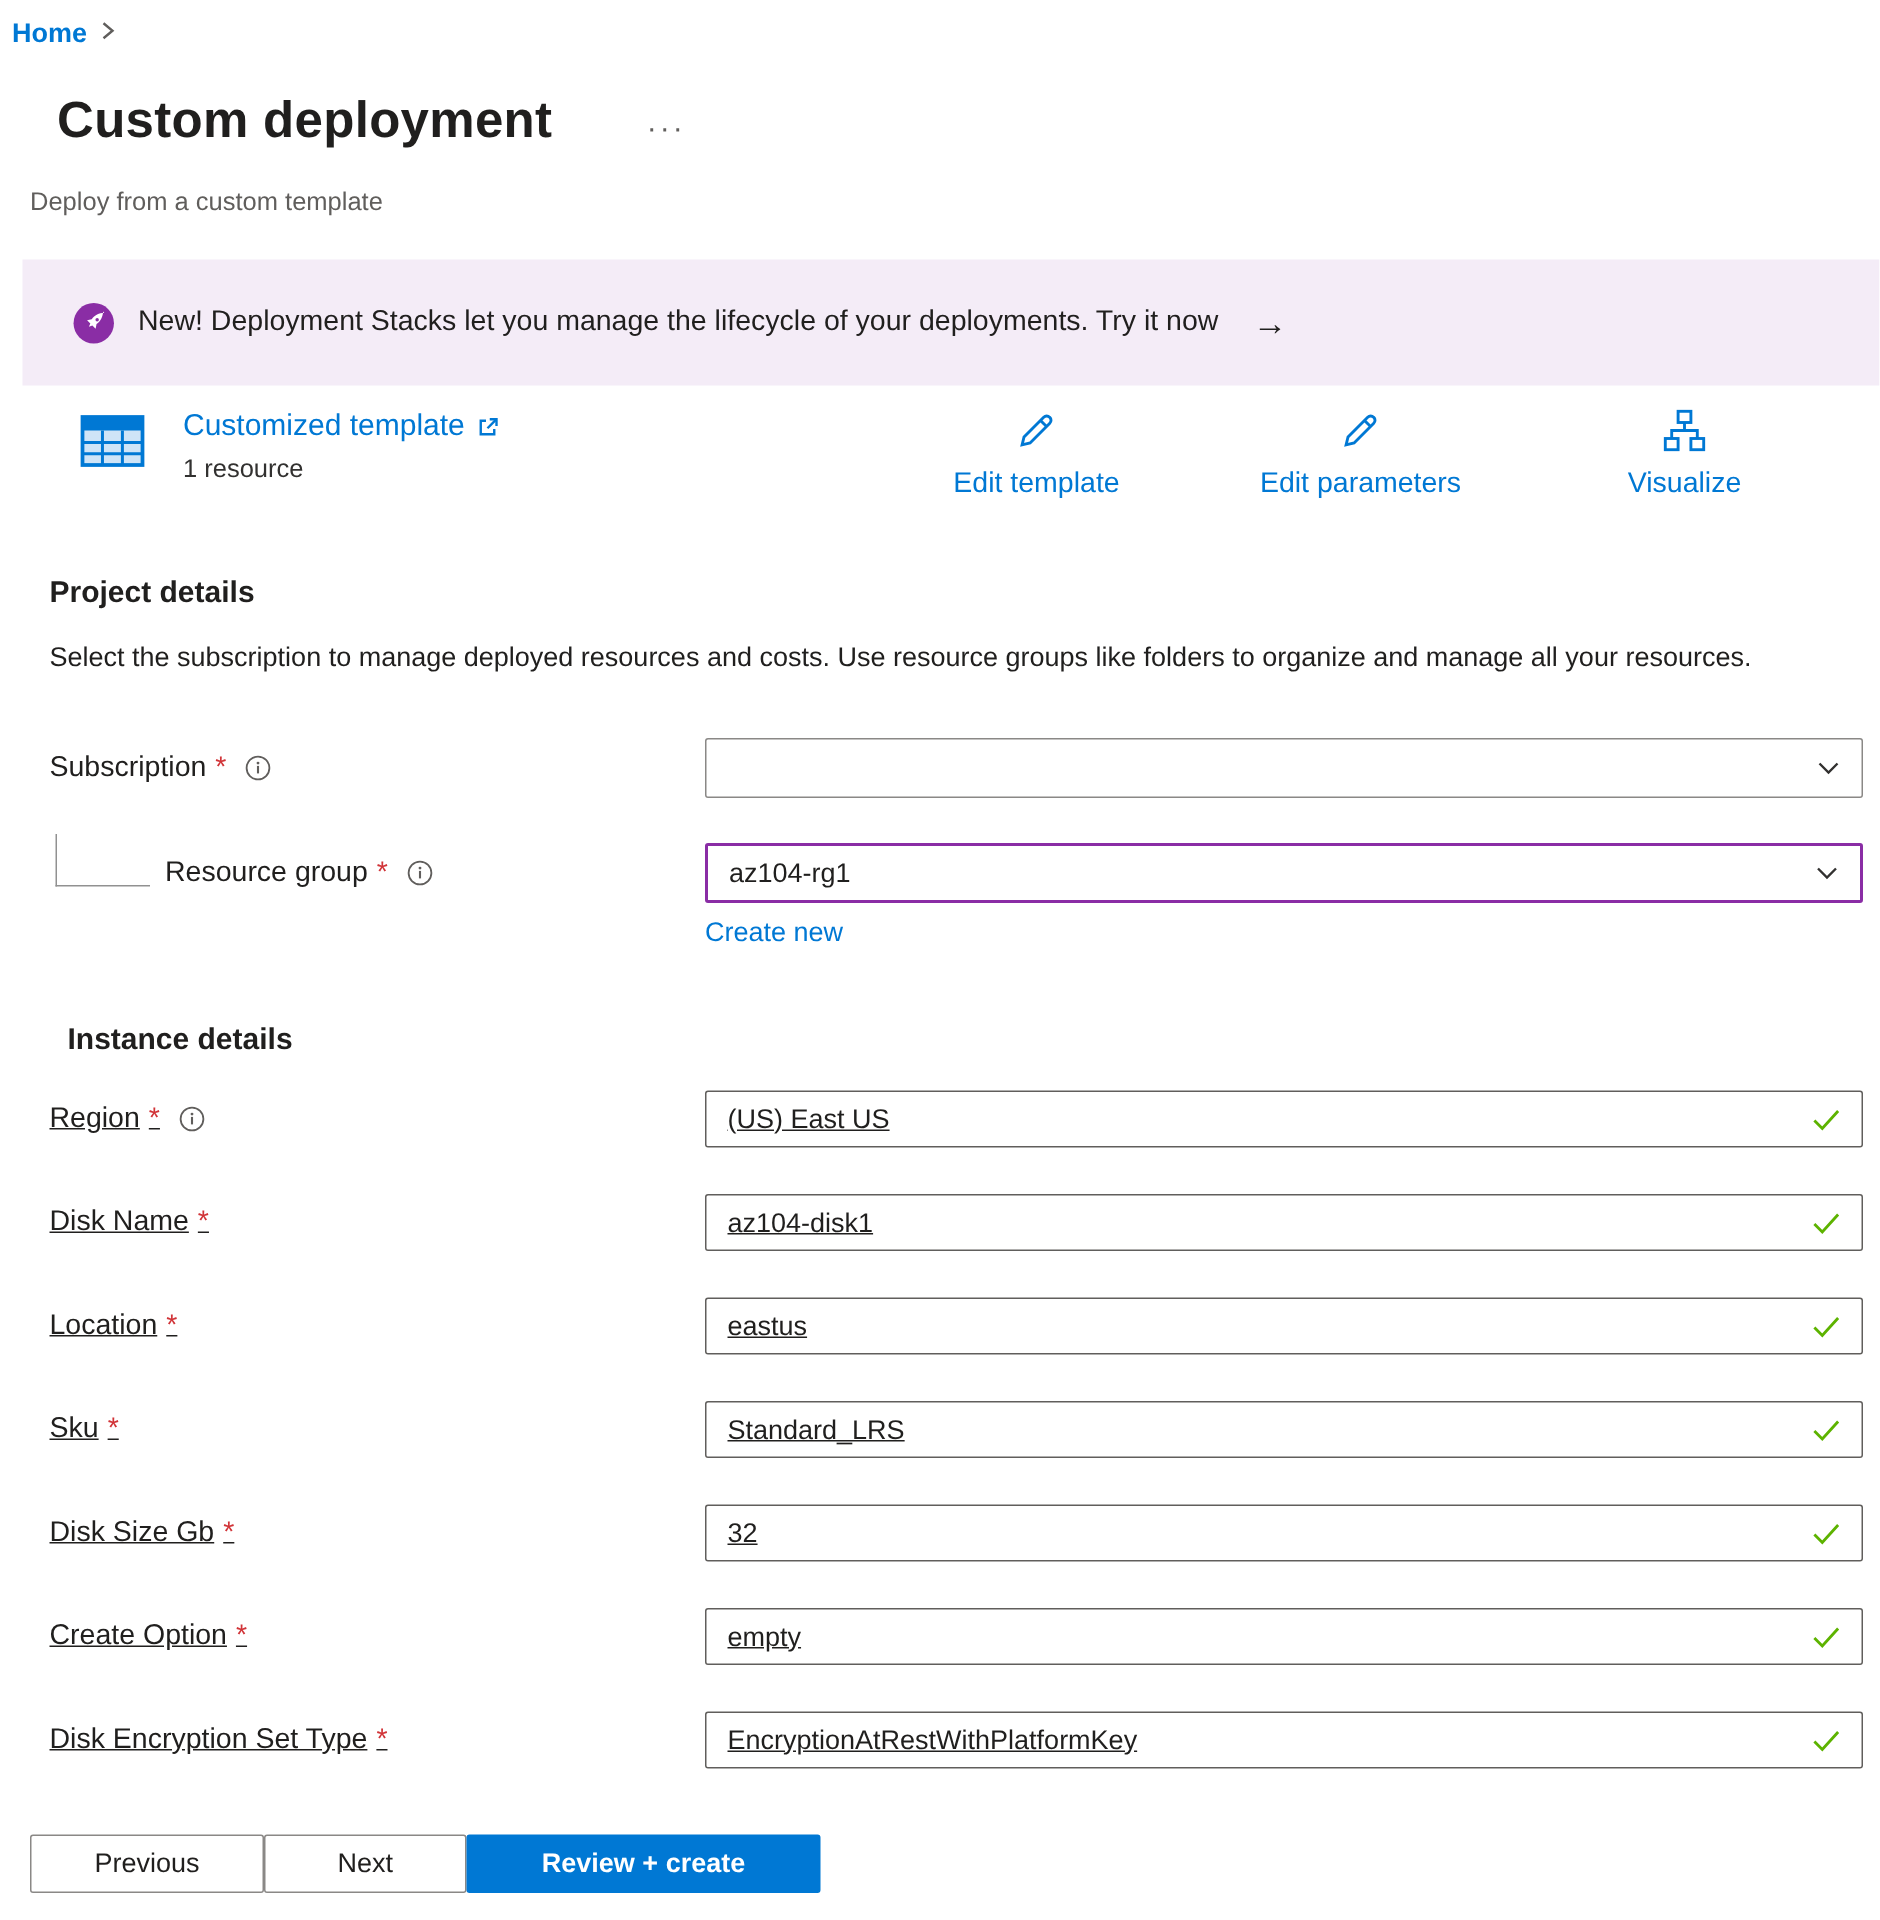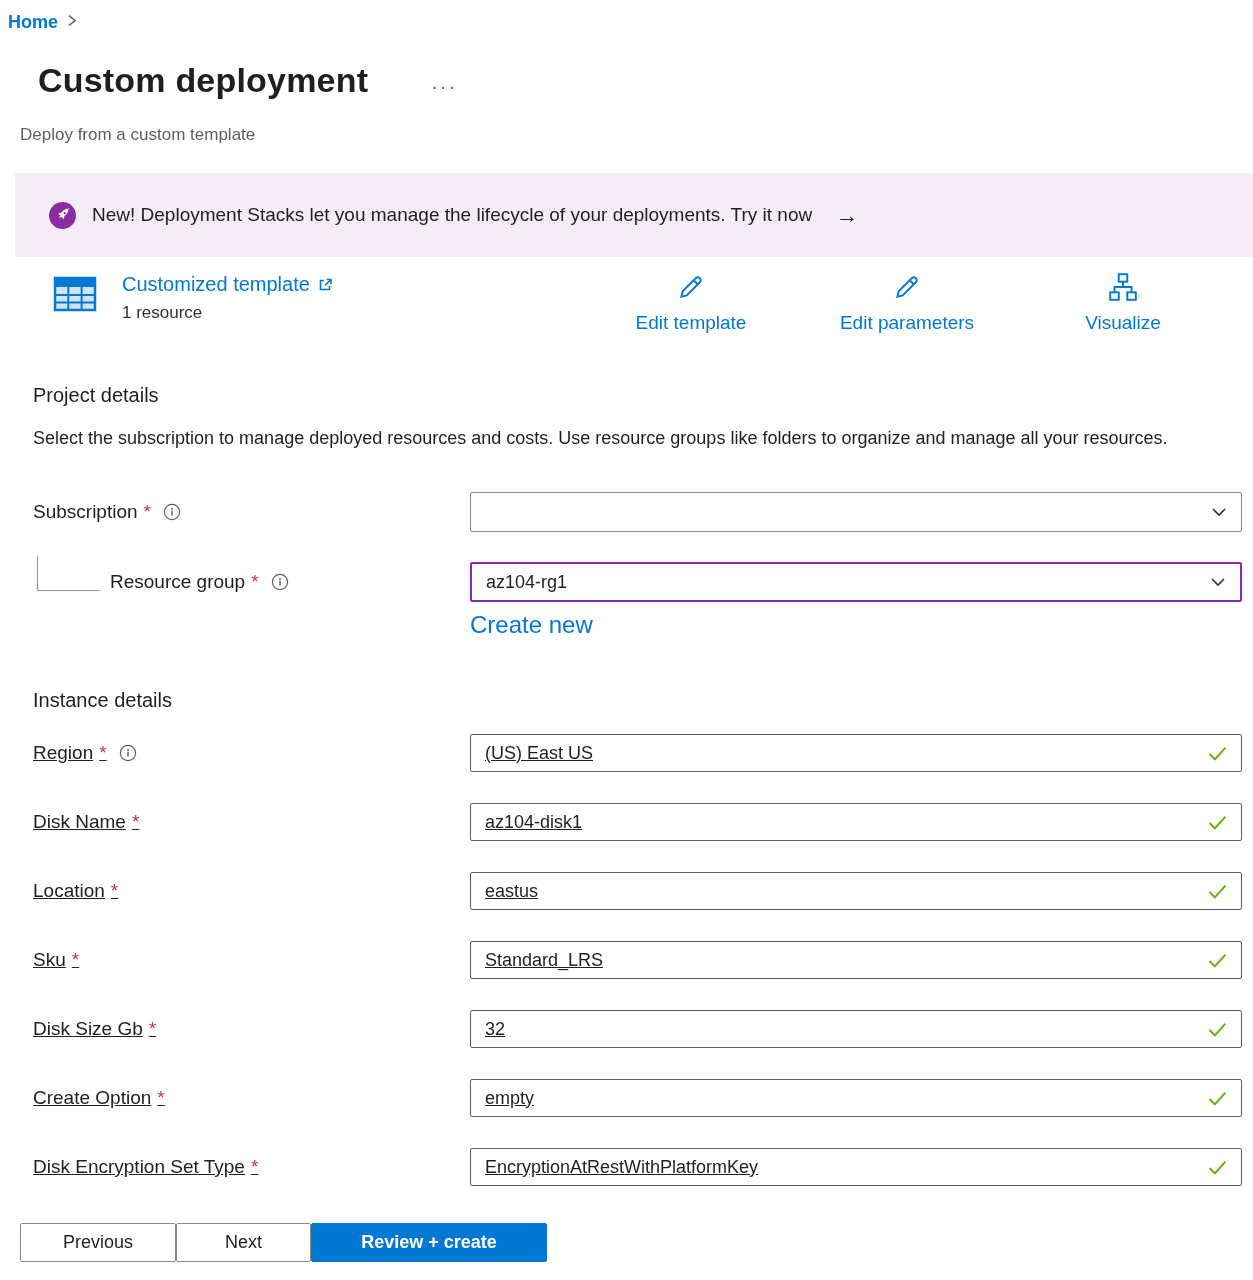--- a/index.html
+++ b/index.html
@@ -98,21 +98,21 @@
     background: none;
     border: none;
     font-family: inherit;
     padding: 0;
   }
   .action .a-label { font-size: 19px; margin-top: 6px; }
   
   .section-heading {
     margin: 50px 0 0 33px;
     font-size: 20px;
-    font-weight: 400;
+    font-weight: 700;
     color: #201f1e;
   }
   .section-desc {
     margin: 16px 60px 0 33px;
     max-width: 1150px;
     font-size: 18px;
     line-height: 31px;
     color: #201f1e;
   }
   
@@ -163,27 +163,27 @@
     position: absolute;
     left: 4px;
     top: -15px;
     width: 63px;
     height: 35px;
     border-left: 1.5px solid #919191;
     border-bottom: 1.5px solid #919191;
   }
   .create-new {
     margin: 9px 0 0 437px;
-    font-size: 24px;
+    font-size: 18px;
     color: #0078d4;
     text-decoration: none;
     display: inline-block;
     cursor: pointer;
   }
-  .instance-heading { margin-top: 50px; margin-left: 0; }
+  .instance-heading { margin-top: 50px; margin-left: 12px; }
   .field-row { margin-top: 31px; text-decoration: underline; }
   .field-row.first { margin-top: 22px; }
   
   .footer {
     position: absolute;
     left: 0; right: 0; bottom: 0;
     height: 75px;
     background: #ffffff;
     display: flex;
     align-items: center;

